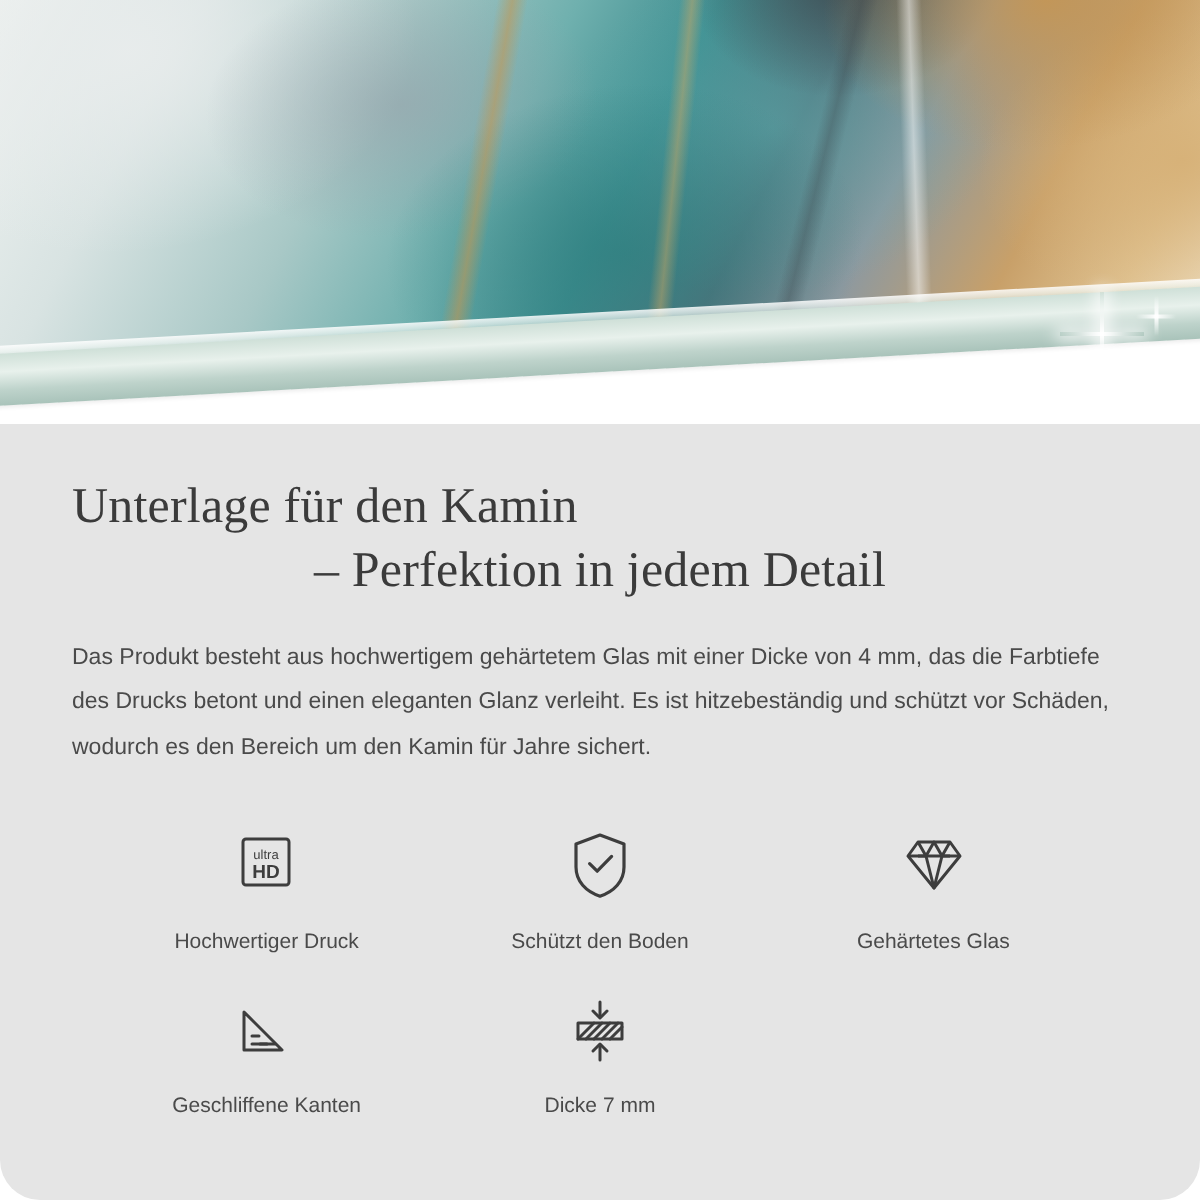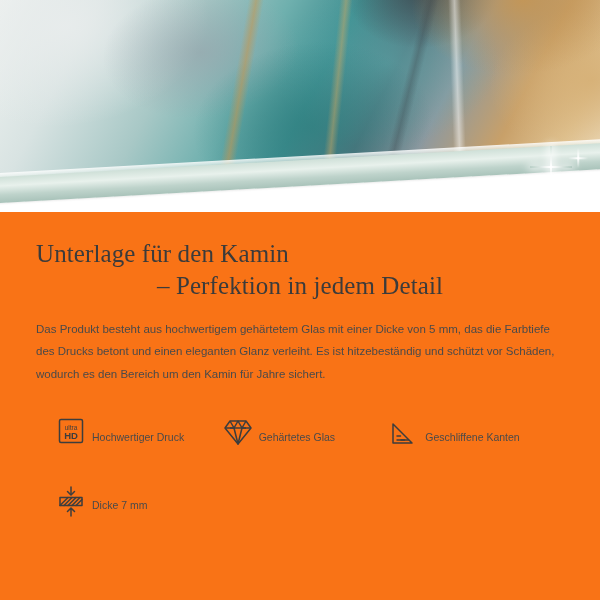--- a/index.html
+++ b/index.html
@@ -10,21 +10,22 @@
     width: 600px;
     height: 600px;
     background: #ffffff;
     font-family: "Liberation Sans", sans-serif;
     overflow: hidden;
   }
   .page {
     position: relative;
     width: 600px;
     height: 600px;
-    background: #f97316;
+    background: #e5e5e5;
+    border-radius: 20px;
   }
 
   
   .hero {
     position: relative;
     width: 600px;
     height: 212px;
     overflow: hidden;
     background: #ffffff;
   }
@@ -155,21 +156,21 @@
   .features {
     margin-top: 26px;
     display: grid;
     grid-template-columns: repeat(3, 1fr);
     row-gap: 14px;
     column-gap: 0;
     padding: 0 14px;
   }
   .feature {
     display: flex;
-    flex-direction: row;
+    flex-direction: column;
     align-items: center;
     justify-content: flex-start;
     text-align: center;
   }
   .feature-icon {
     height: 46px;
     display: flex;
     align-items: center;
     justify-content: center;
     margin-bottom: 8px;
@@ -196,36 +197,45 @@
     <div class="sparkle-small"></div>
   </div>
 
   <div class="content">
 
     <h1 class="headline">
       <span>Unterlage für den Kamin</span>
       <span class="line2">– Perfektion in jedem Detail</span>
     </h1>
 
-    <p class="body-text">Das Produkt besteht aus hochwertigem gehärtetem Glas mit einer Dicke von 5 mm, das die Farbtiefe des Drucks betont und einen eleganten Glanz verleiht. Es ist hitzebeständig und schützt vor Schäden, wodurch es den Bereich um den Kamin für Jahre sichert.</p>
+    <p class="body-text">Das Produkt besteht aus hochwertigem gehärtetem Glas mit einer Dicke von 4 mm, das die Farbtiefe des Drucks betont und einen eleganten Glanz verleiht. Es ist hitzebeständig und schützt vor Schäden, wodurch es den Bereich um den Kamin für Jahre sichert.</p>
 
     <div class="features">
 
 
       <div class="feature">
         <div class="feature-icon">
           <svg width="42" height="46" viewBox="0 0 42 46" fill="none">
             <rect x="9.5" y="8.5" width="23" height="23" rx="1.5" stroke="#3d3d3d" stroke-width="1.5"></rect>
             <text x="21" y="18.5" text-anchor="middle" font-family="Liberation Sans, sans-serif" font-size="6.5" fill="#3d3d3d">ultra</text>
             <text x="21" y="28" text-anchor="middle" font-family="Liberation Sans, sans-serif" font-size="9.5" font-weight="bold" fill="#3d3d3d">HD</text>
           </svg>
         </div>
         <div class="feature-label">Hochwertiger Druck</div>
       </div>
 
+      <div class="feature">
+        <div class="feature-icon">
+          <svg width="42" height="46" viewBox="0 0 42 46" fill="none" stroke="#3d3d3d" stroke-width="1.6" stroke-linecap="round" stroke-linejoin="round">
+            <path d="M21 6.5 33 11v11.5c0 7.2-5 12.3-12 14.6-7-2.3-12-7.4-12-14.6V11z"></path>
+            <path d="M15.8 20.8l3.8 3.8 7.2-7.4"></path>
+          </svg>
+        </div>
+        <div class="feature-label">Schützt den Boden</div>
+      </div>
 
       <div class="feature">
         <div class="feature-icon">
           <svg width="42" height="46" viewBox="0 0 42 46" fill="none" stroke="#3d3d3d" stroke-width="1.5" stroke-linejoin="round">
             <path d="M13 10h16l5 7-13 16L8 17z"></path>
             <path d="M8 17h26"></path>
             <path d="M13 10l4 7-4 0"></path>
             <path d="M29 10l-4 7 4 0"></path>
             <path d="M17 17l4 16 4-16"></path>
             <path d="M17 17l4-7 4 7"></path>

